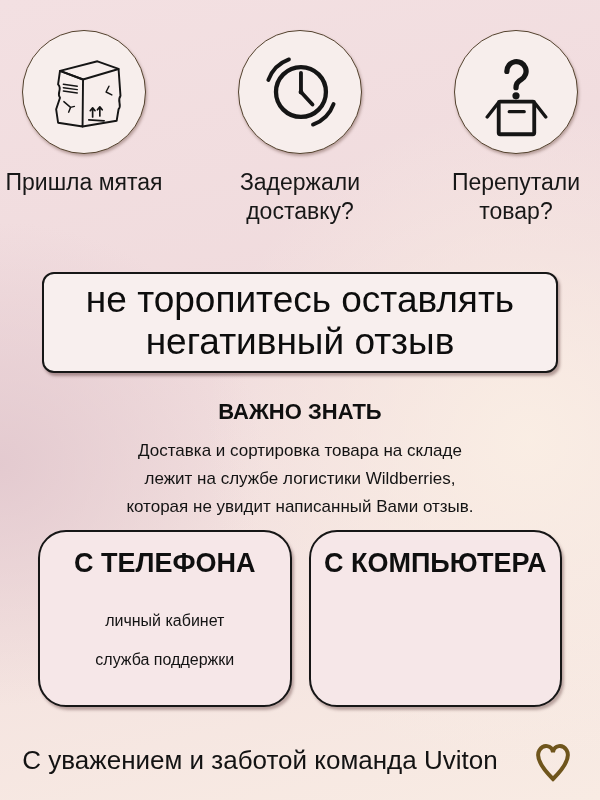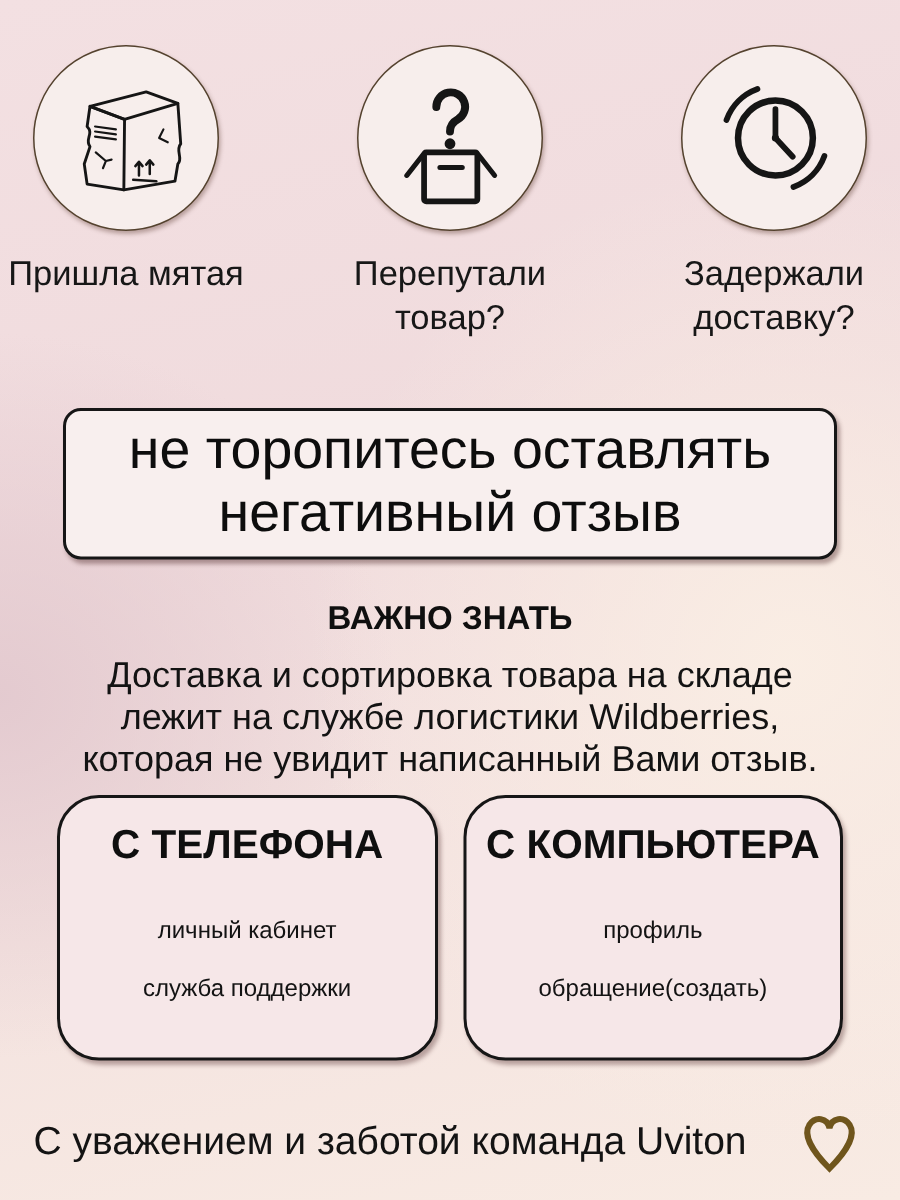--- a/index.html
+++ b/index.html
@@ -42,21 +42,21 @@
     box-shadow:2px 3px 3px rgba(90,55,55,0.45);
     text-align:center;
     padding:5px 4px 8px 4px;
   }
   .banner-line{display:block;font-size:37px;line-height:42px;color:#0d0d0d;}
   .important-heading{
     margin-top:26px;text-align:center;
     font-size:22px;font-weight:bold;color:#0f0f0f;
   }
   .paragraph{margin-top:12px;text-align:center;}
-  .para-line{display:block;font-size:24px;line-height:28px;color:#131313;}
+  .para-line{display:block;font-size:17px;line-height:28px;color:#131313;}
   .boxes-row{
     display:flex;justify-content:center;gap:17px;
     margin-top:9px;padding:0 38px;
   }
   .info-box{
     flex:1;height:177px;
     background:#f6e7e8;
     border:2px solid #161616;
     border-radius:28px;
     box-shadow:2px 3px 3px rgba(90,55,55,0.4);
@@ -103,46 +103,46 @@
         </svg>
       </div>
       <div class="issue-label">
         <span class="line">Пришла мятая</span>
       </div>
     </div>
 
     <div class="issue">
       <div class="circle">
         <svg viewBox="0 0 200 200">
+          <circle class="ico" stroke-width="9" cx="102" cy="100" r="52"></circle>
+          <path class="ico" stroke-width="8" d="M102,100 L102,60 M102,100 L126,126"></path>
+          <circle cx="102" cy="100" r="5" fill="#151515" stroke="none"></circle>
+          <path class="ico" stroke-width="8" d="M77,32 A72,72 0 0 0 34,75"></path>
+          <path class="ico" stroke-width="8" d="M170,125 A72,72 0 0 1 127,168"></path>
+        </svg>
+      </div>
+      <div class="issue-label">
+        <span class="line">Задержали</span>
+        <span class="line">доставку?</span>
+      </div>
+    </div>
+
+    <div class="issue">
+      <div class="circle">
+        <svg viewBox="0 0 200 200">
           <path class="ico" stroke-width="11" d="M81,57 A20,20 0 1 1 111,74 Q100,80 100,91"></path>
           <circle cx="100" cy="108" r="7.5" fill="#151515" stroke="none"></circle>
           <rect class="ico" stroke-width="8" x="64" y="120" width="74" height="68" rx="3"></rect>
           <path class="ico" stroke-width="7" d="M86,141 L117,141"></path>
           <path class="ico" stroke-width="7" d="M62,124 L40,152 M140,124 L162,152"></path>
         </svg>
       </div>
       <div class="issue-label">
         <span class="line">Перепутали</span>
         <span class="line">товар?</span>
-      </div>
-    </div>
-
-    <div class="issue">
-      <div class="circle">
-        <svg viewBox="0 0 200 200">
-          <circle class="ico" stroke-width="9" cx="102" cy="100" r="52"></circle>
-          <path class="ico" stroke-width="8" d="M102,100 L102,60 M102,100 L126,126"></path>
-          <circle cx="102" cy="100" r="5" fill="#151515" stroke="none"></circle>
-          <path class="ico" stroke-width="8" d="M77,32 A72,72 0 0 0 34,75"></path>
-          <path class="ico" stroke-width="8" d="M170,125 A72,72 0 0 1 127,168"></path>
-        </svg>
-      </div>
-      <div class="issue-label">
-        <span class="line">Задержали</span>
-        <span class="line">доставку?</span>
       </div>
     </div>
 
   </div>
 
   <div class="banner">
     <span class="banner-line">не торопитесь оставлять</span>
     <span class="banner-line">негативный отзыв</span>
   </div>
 
@@ -159,24 +159,20 @@
     <div class="info-box">
       <div class="box-title">С ТЕЛЕФОНА</div>
       <div class="box-items">
         <span class="box-item">личный кабинет</span>
         <span class="box-item">служба поддержки</span>
       </div>
     </div>
 
     <div class="info-box">
       <div class="box-title">С КОМПЬЮТЕРА</div>
-      <div class="box-items">
-        <span class="box-item">профиль</span>
-        <span class="box-item">обращение(создать)</span>
-      </div>
     </div>
 
   </div>
 
   <div class="footer">
     <span class="footer-text">С уважением и заботой команда Uviton</span>
     <svg class="heart" viewBox="0 0 100 100">
       <path d="M50,88 C26,64 15,43 23,30 C31,18 47,20 50,34 C53,20 69,18 77,30 C85,43 74,64 50,88 Z" fill="none" stroke="#6f551c" stroke-width="8" stroke-linejoin="miter"></path>
     </svg>
   </div>

